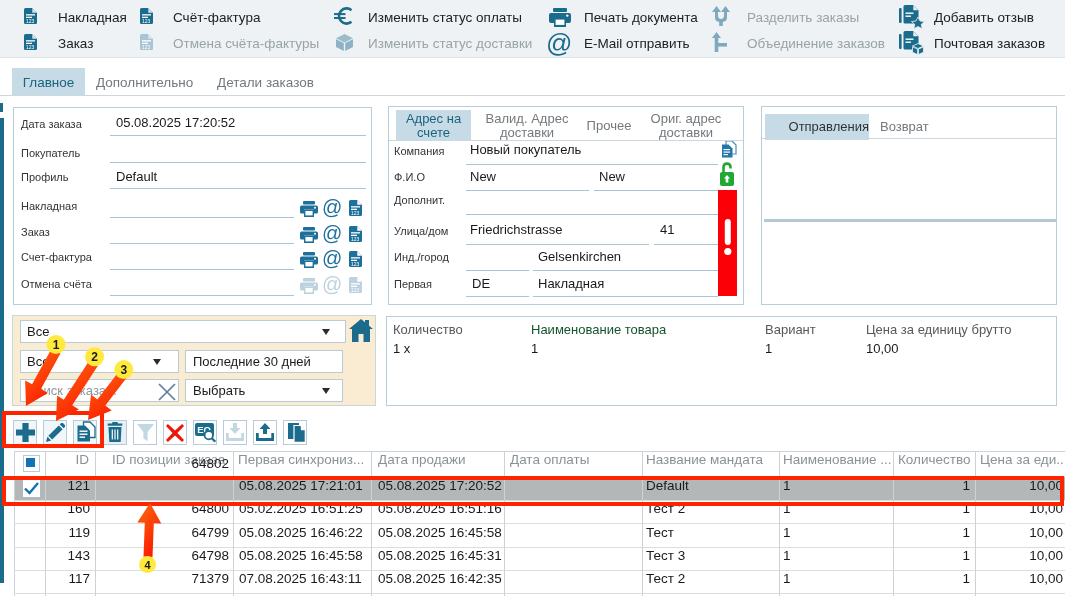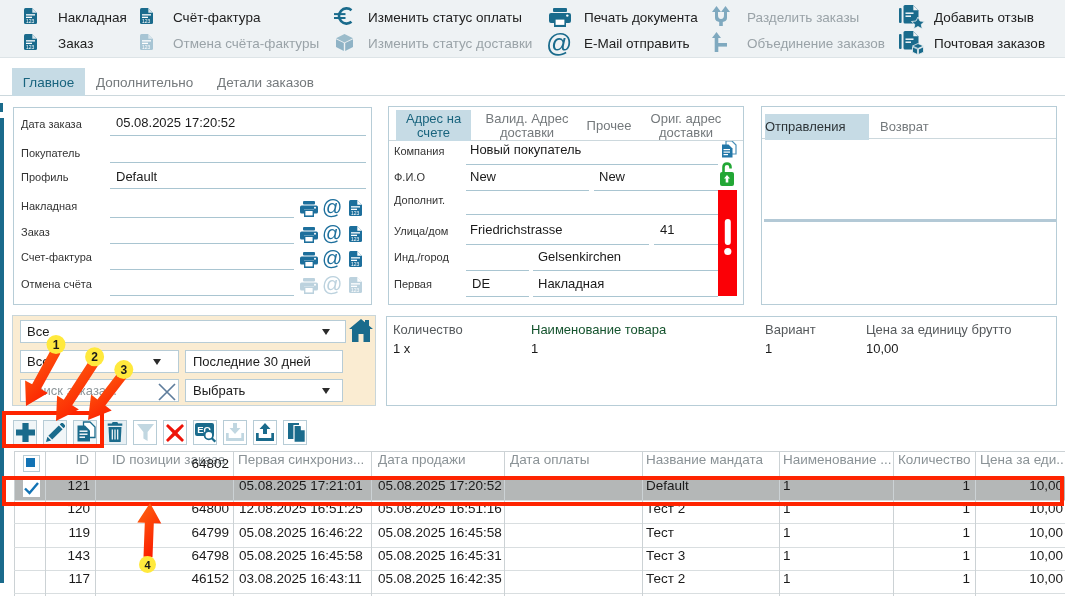--- a/index.html
+++ b/index.html
@@ -253,21 +253,21 @@
 
 <div class="abs" style="left:718px;top:190px;width:19px;height:106px;background:#fb0006;"></div>
 <svg class="abs" style="left:718px;top:190px" width="19" height="106" viewBox="0 0 19 106">
  <rect x="6.8" y="29" width="6" height="26" rx="3" fill="#fff"></rect>
  <circle cx="9.8" cy="61.5" r="3.6" fill="#fff"></circle>
 </svg>
 
 <div class="panel" style="left:761px;top:106px;width:296px;height:199px;"></div>
 <div class="abs" style="left:762px;top:138px;width:294px;height:1px;background:#ccd8dd;"></div>
 <div class="abs" style="left:765px;top:114px;width:104px;height:25.5px;background:#c6dbe5;"></div>
-<div class="abs" style="left:765px;top:114px;width:104px;height:25px;font-size:13px;color:#2d3438;text-align:left;line-height:25px;">Отправления</div>
+<div class="abs" style="left:765px;top:114px;width:104px;height:25px;font-size:13px;color:#2d3438;text-align:right;line-height:25px;">Отправления</div>
 <div class="abs" style="left:880px;top:114px;height:25px;font-size:13px;color:#74797c;line-height:25px;">Возврат</div>
 <div class="abs" style="left:764px;top:219px;width:292px;height:2.5px;background:#b3c9d6;"></div>
 
 <div class="abs" style="left:12px;top:315px;width:364px;height:91px;background:#faecd2;border:1px solid #c9d6da;box-sizing:border-box;"></div>
 <div class="wbox" style="left:20px;top:320px;width:326px;height:23px;"></div>
 <div class="fval" style="left:27px;top:324px;">Все</div>
 <div class="caret" style="left:322px;top:329px;"></div>
 <svg class="abs" style="left:349px;top:319px" width="24" height="23" viewBox="0 0 24 23">
  <path d="M12 0 L24 10 H21 V23 H14.5 V15 H9.5 V23 H3 V10 H0 Z" fill="#1a6b8c"></path>
  <rect x="16" y="1" width="4" height="6" fill="#1a6b8c"></rect>
@@ -391,23 +391,23 @@
 </svg>
 <div class="tdr" style="left:46px;top:478px;width:44px;">121</div>
 <div class="tdr" style="left:100px;top:456px;width:129px;text-align:right;">64802</div>
 <div class="td" style="left:239px;top:478px;">05.08.2025 17:21:01</div>
 <div class="td" style="left:378px;top:478px;">05.08.2025 17:20:52</div>
 <div class="td" style="left:646px;top:478px;">Default</div>
 <div class="td" style="left:783px;top:478px;">1</div>
 <div class="tdr" style="left:860px;top:478px;width:110px;">1</div>
 <div class="tdr" style="left:953px;top:478px;width:110px;">10,00</div>
 
-<div class="tdr" style="left:46px;top:501px;width:44px;">120</div>
+<div class="tdr" style="left:46px;top:501px;width:44px;">160</div>
 <div class="tdr" style="left:100px;top:501px;width:129px;">64800</div>
-<div class="td" style="left:239px;top:501px;">12.08.2025 16:51:25</div>
+<div class="td" style="left:239px;top:501px;">05.02.2025 16:51:25</div>
 <div class="td" style="left:378px;top:501px;">05.08.2025 16:51:16</div>
 <div class="td" style="left:646px;top:501px;">Тест 2</div>
 <div class="td" style="left:783px;top:501px;">1</div>
 <div class="tdr" style="left:860px;top:501px;width:110px;">1</div>
 <div class="tdr" style="left:953px;top:501px;width:110px;">10,00</div>
 
 <div class="tdr" style="left:46px;top:525px;width:44px;">119</div>
 <div class="tdr" style="left:100px;top:525px;width:129px;">64799</div>
 <div class="td" style="left:239px;top:525px;">05.08.2025 16:46:22</div>
 <div class="td" style="left:378px;top:525px;">05.08.2025 16:45:58</div>
@@ -419,22 +419,22 @@
 <div class="tdr" style="left:46px;top:548px;width:44px;">143</div>
 <div class="tdr" style="left:100px;top:548px;width:129px;">64798</div>
 <div class="td" style="left:239px;top:548px;">05.08.2025 16:45:58</div>
 <div class="td" style="left:378px;top:548px;">05.08.2025 16:45:31</div>
 <div class="td" style="left:646px;top:548px;">Тест 3</div>
 <div class="td" style="left:783px;top:548px;">1</div>
 <div class="tdr" style="left:860px;top:548px;width:110px;">1</div>
 <div class="tdr" style="left:953px;top:548px;width:110px;">10,00</div>
 
 <div class="tdr" style="left:46px;top:571px;width:44px;">117</div>
-<div class="tdr" style="left:100px;top:571px;width:129px;">46152</div>
-<div class="td" style="left:239px;top:571px;">03.08.2025 16:43:11</div>
+<div class="tdr" style="left:100px;top:571px;width:129px;">71379</div>
+<div class="td" style="left:239px;top:571px;">07.08.2025 16:43:11</div>
 <div class="td" style="left:378px;top:571px;">05.08.2025 16:42:35</div>
 <div class="td" style="left:646px;top:571px;">Тест 2</div>
 <div class="td" style="left:783px;top:571px;">1</div>
 <div class="tdr" style="left:860px;top:571px;width:110px;">1</div>
 <div class="tdr" style="left:953px;top:571px;width:110px;">10,00</div>
 
 <div class="abs" style="left:2px;top:411px;width:102px;height:37px;border:4px solid #fe2400;box-sizing:border-box;"></div>
 
 <div class="abs" style="left:2px;top:476px;width:1062px;height:30px;border:4px solid #fe2400;box-sizing:border-box;"></div>
 

